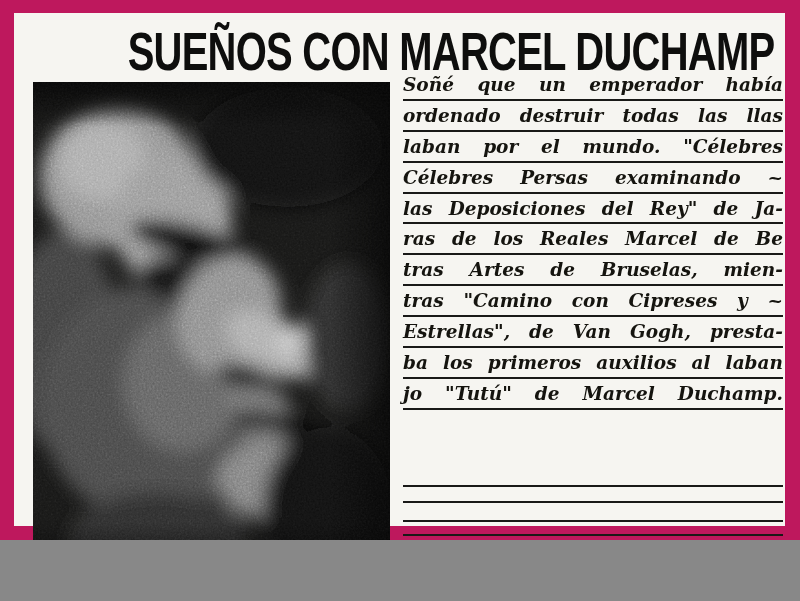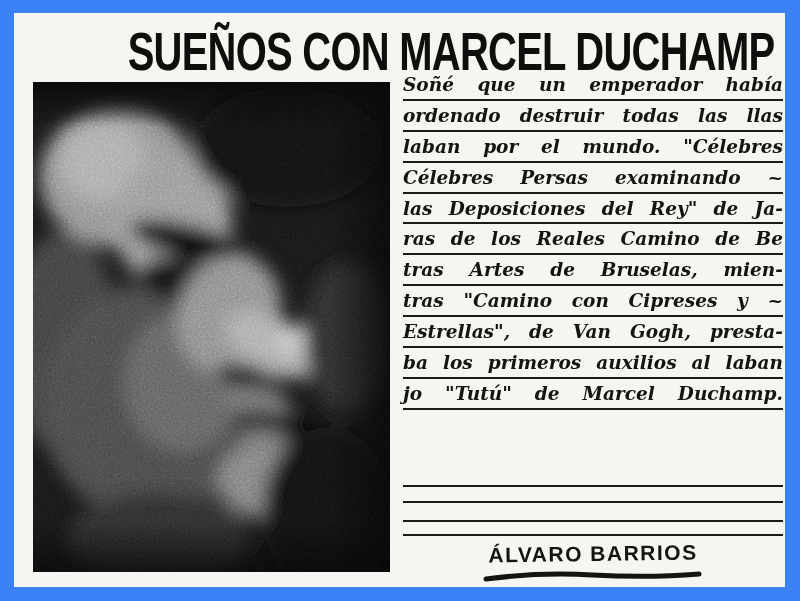--- a/index.html
+++ b/index.html
@@ -1,19 +1,19 @@
 <!DOCTYPE html>
 <html><head>
 <meta charset="utf-8">
 <style>
   html,body{margin:0;padding:0;background:#888;}
   .page{
     position:relative;
-    width:800px;height:601px;
-    background:#3b82f6;            
+    width:800px;height:540px;
+    background:#be185d;            
     font-family:"Liberation Sans", sans-serif;
     overflow:hidden;
     box-sizing:border-box;
   }
   .paper{
     position:absolute;
     left:14px;top:13px;right:15px;bottom:14px;
     background:#f6f5f1;
   }
   
@@ -167,21 +167,21 @@
       <rect width="357" height="490" filter="url(#grainF)" opacity="0.07" style="mix-blend-mode:screen"></rect>
     </svg>
   </div>
 
   <div class="manuscript" style="left:403px;top:70px;">
     <div class="ms-line">Soñé que un emperador había</div>
     <div class="ms-line">ordenado destruir todas las llas</div>
     <div class="ms-line">laban por el mundo. "Célebres</div>
     <div class="ms-line">Célebres Persas examinando ~</div>
     <div class="ms-line">las Deposiciones del Rey" de Ja-</div>
-    <div class="ms-line">ras de los Reales Camino de Be</div>
+    <div class="ms-line">ras de los Reales Marcel de Be</div>
     <div class="ms-line">tras Artes de Bruselas, mien-</div>
     <div class="ms-line">tras "Camino con Cipreses y ~</div>
     <div class="ms-line">Estrellas", de Van Gogh, presta-</div>
     <div class="ms-line">ba los primeros auxilios al laban</div>
     <div class="ms-line">jo "Tutú" de Marcel Duchamp.</div>
   </div>
 
   <div class="empty-rules" style="left:403px;top:471.7px;">
     <div class="rule r1"></div>
     <div class="rule r2"></div>

